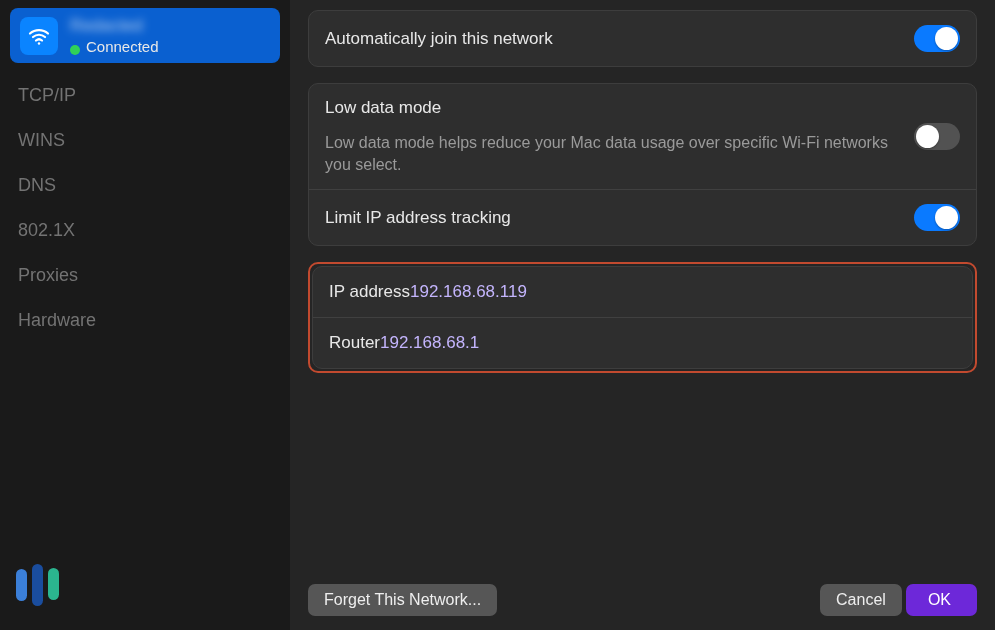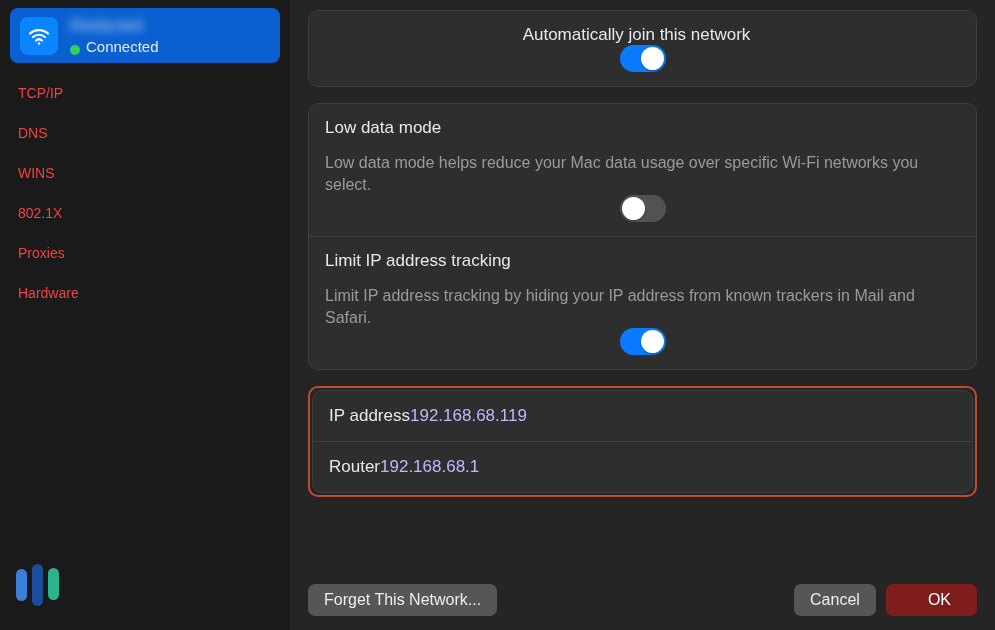--- a/index.html
+++ b/index.html
@@ -62,23 +62,23 @@
       width: 10px;
       height: 10px;
       border-radius: 50%;
       background: #30d158;
     }
     .network-status {
       color: #e8e8e8;
       font-size: 15px;
     }
     .sidebar-item {
-      color: #ef4444;
+      color: #737373;
       padding: 12px 8px;
-      font-size: 14px;
+      font-size: 18px;
       cursor: pointer;
     }
     .sidebar-spacer { flex: 1; }
     .sidebar-logo {
       padding: 10px 6px 14px;
     }
     .logo-bars {
       display: flex;
       align-items: flex-end;
       gap: 5px;
@@ -104,21 +104,20 @@
       background: #2e2e2e;
       border: 1px solid #3d3d3d;
       border-radius: 10px;
       margin-bottom: 16px;
     }
     .settings-row {
       display: flex;
       align-items: center;
       padding: 14px 16px;
       border-bottom: 1px solid #404040;
-      flex-direction: column;
     }
     .settings-row:last-child { border-bottom: none; }
     .row-text { flex: 1; padding-right: 12px; }
     .row-title {
       color: #e8e8e8;
       font-size: 17px;
     }
     .row-desc {
       color: #9a9a9a;
       font-size: 16px;
@@ -167,36 +166,36 @@
     }
     .info-row:last-child { border-bottom: none; }
     .info-label { color: #e8e8e8; font-size: 17px; }
     .info-value { color: #c4b5fd; font-size: 17px; }
 
     .main-spacer { flex: 1; }
 
     .button-bar {
       display: flex;
       align-items: flex-start;
-      gap: 10px;
+      gap: 4px;
       padding-top: 6px;
     }
     .btn {
       padding: 7px 16px;
       border-radius: 7px;
       font-size: 16px;
       border: none;
       cursor: pointer;
       color: #eee;
     }
     .btn-gray { background: #565656; }
     .btn-primary {
-      background: #7f1d1d;
+      background: #6d28d9;
       color: #fff;
-      padding-left: 42px;
+      padding-left: 22px;
       padding-right: 26px;
     }
     .button-spacer { flex: 1; }
   </style>
 </head>
 <body>
 
 <div class="sidebar">
   <div class="sidebar-network active">
     <div class="wifi-icon-box">
@@ -210,22 +209,22 @@
     <div class="network-info">
       <span class="network-name">Redacted</span>
       <div class="network-status-row">
         <span class="status-dot"></span>
         <span class="network-status">Connected</span>
       </div>
     </div>
   </div>
 
   <div class="sidebar-item">TCP/IP</div>
+  <div class="sidebar-item">WINS</div>
   <div class="sidebar-item">DNS</div>
-  <div class="sidebar-item">WINS</div>
   <div class="sidebar-item">802.1X</div>
   <div class="sidebar-item">Proxies</div>
   <div class="sidebar-item">Hardware</div>
 
   <div class="sidebar-spacer"></div>
 
   <div class="sidebar-logo">
     <div class="logo-wrap">
       <div class="logo-bars">
         <div class="logo-bar b1"></div>
@@ -255,21 +254,20 @@
         <div class="row-title">Low data mode</div>
         <div class="row-desc">Low data mode helps reduce your Mac data usage over specific Wi-Fi networks you select.</div>
       </div>
       <div class="toggle off">
         <div class="toggle-knob"></div>
       </div>
     </div>
     <div class="settings-row">
       <div class="row-text">
         <div class="row-title">Limit IP address tracking</div>
-        <div class="row-desc">Limit IP address tracking by hiding your IP address from known trackers in Mail and Safari.</div>
       </div>
       <div class="toggle on">
         <div class="toggle-knob"></div>
       </div>
     </div>
   </div>
 
   <div class="highlight-box">
     <div class="info-group">
       <div class="info-row">

